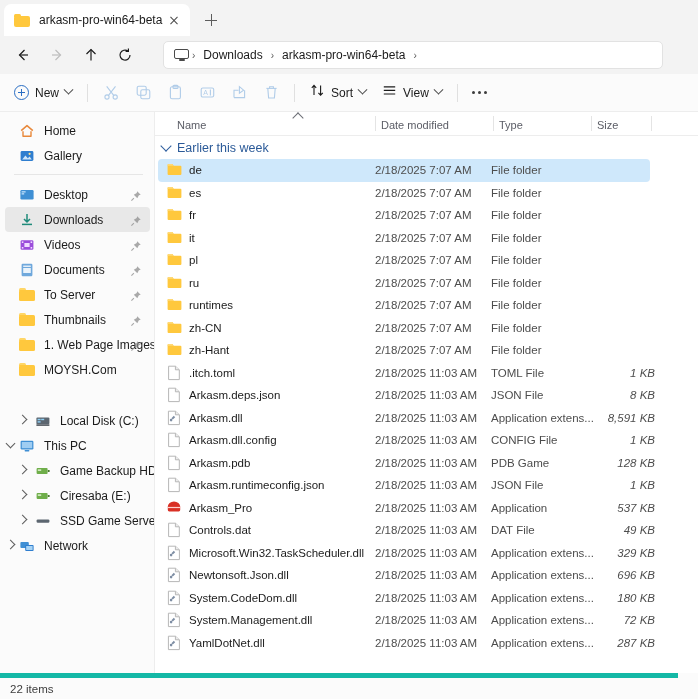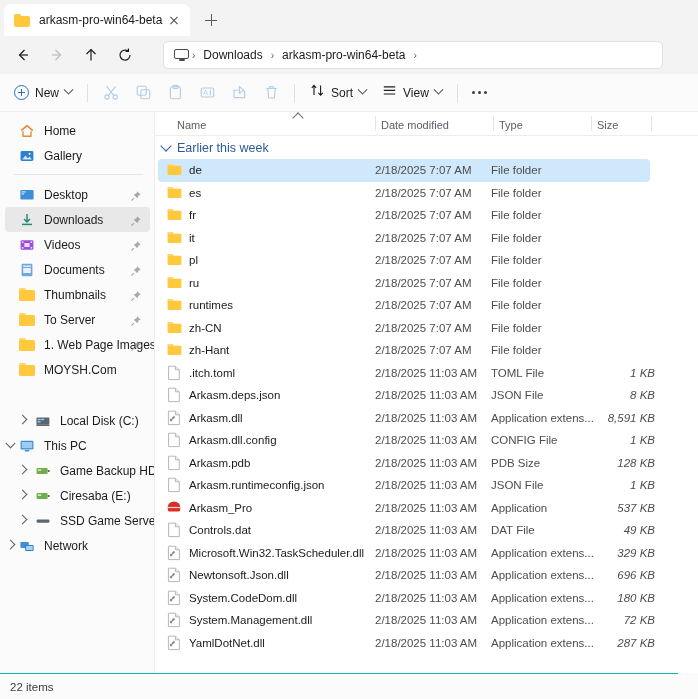--- a/index.html
+++ b/index.html
@@ -161,21 +161,21 @@
   .cell-date { font-size: 11.5px; color: #4d4d4d; width: 116px; flex:0 0 auto; }
   .cell-type { font-size: 11.5px; color: #4d4d4d; width: 104px; flex:0 0 auto; overflow:hidden; white-space:nowrap; }
   .cell-size { font-size: 11.5px; color: #4d4d4d; width: 60px; flex:0 0 auto; text-align: right; font-style: italic; }
 
   
   .ficon { width: 14px; height: 16px; position: relative; flex: 0 0 auto; }
 
   
   .statusbar {
     position: absolute; left: 0; top: 673px; width: 678px; height: 26px;
-    background: #fbfbfb; border-top: 1px solid #14b8a6; display: flex; align-items: center;
+    background: #fbfbfb; border-top: 5px solid #14b8a6; display: flex; align-items: center;
   }
   .statusbar .st { font-size: 11.5px; color: #3d3d3d; padding-left: 10px; }
   .sidebar-edge { position:absolute; left:154px; top:112px; width:1px; height:561px; background:#ededed; }
 </style>
 </head>
 <body>
 
 <div id="app">
 
   <div class="tabbar">
@@ -403,35 +403,35 @@
             <path d="M3.9 8.1 L1.4 10.6" stroke="#8a8a8a" stroke-width="1.1"></path>
           </svg>
       </span>
     </div>
 
     <div class="side-row">
       <span class="ico folder-ico">
           <i class="t"></i>
           <i class="b"></i>
         </span>
-      <span class="txt">Thumbnails</span>
+      <span class="txt">To Server</span>
       <span class="pin">
         <svg width="12" height="12" viewBox="0 0 12 12">
             <path d="M7.2 1.3 L10.7 4.8 L8.9 5.3 L7.3 8.2 L3.8 4.7 L6.7 3.1 Z" fill="#8a8a8a"></path>
             <path d="M3.9 8.1 L1.4 10.6" stroke="#8a8a8a" stroke-width="1.1"></path>
           </svg>
       </span>
     </div>
 
     <div class="side-row">
       <span class="ico folder-ico">
           <i class="t"></i>
           <i class="b"></i>
         </span>
-      <span class="txt">To Server</span>
+      <span class="txt">Thumbnails</span>
       <span class="pin">
         <svg width="12" height="12" viewBox="0 0 12 12">
             <path d="M7.2 1.3 L10.7 4.8 L8.9 5.3 L7.3 8.2 L3.8 4.7 L6.7 3.1 Z" fill="#8a8a8a"></path>
             <path d="M3.9 8.1 L1.4 10.6" stroke="#8a8a8a" stroke-width="1.1"></path>
           </svg>
       </span>
     </div>
 
     <div class="side-row">
       <span class="ico folder-ico">
@@ -720,21 +720,21 @@
         </div>
         <div class="row">
           <div class="cell-name">
             <span class="ficon"><svg width="14" height="16" viewBox="0 0 14 16">
                 <path d="M1.6 1.2 h6.8 l3.9 3.6 V14.6 h-10.7 Z" fill="#ffffff" stroke="#b7b7b7" stroke-width="1"></path>
                 <path d="M8.4 1.2 v3.6 h3.9" fill="#ececec" stroke="#b7b7b7" stroke-width="1"></path>
               </svg></span>
             <span class="nm">Arkasm.pdb</span>
           </div>
           <div class="cell-date">2/18/2025 11:03 AM</div>
-          <div class="cell-type">PDB Size</div>
+          <div class="cell-type">PDB Game</div>
           <div class="cell-size">128 KB</div>
         </div>
         <div class="row">
           <div class="cell-name">
             <span class="ficon"><svg width="14" height="16" viewBox="0 0 14 16">
                 <path d="M1.6 1.2 h6.8 l3.9 3.6 V14.6 h-10.7 Z" fill="#ffffff" stroke="#b7b7b7" stroke-width="1"></path>
                 <path d="M8.4 1.2 v3.6 h3.9" fill="#ececec" stroke="#b7b7b7" stroke-width="1"></path>
               </svg></span>
             <span class="nm">Arkasm.runtimeconfig.json</span>
           </div>

